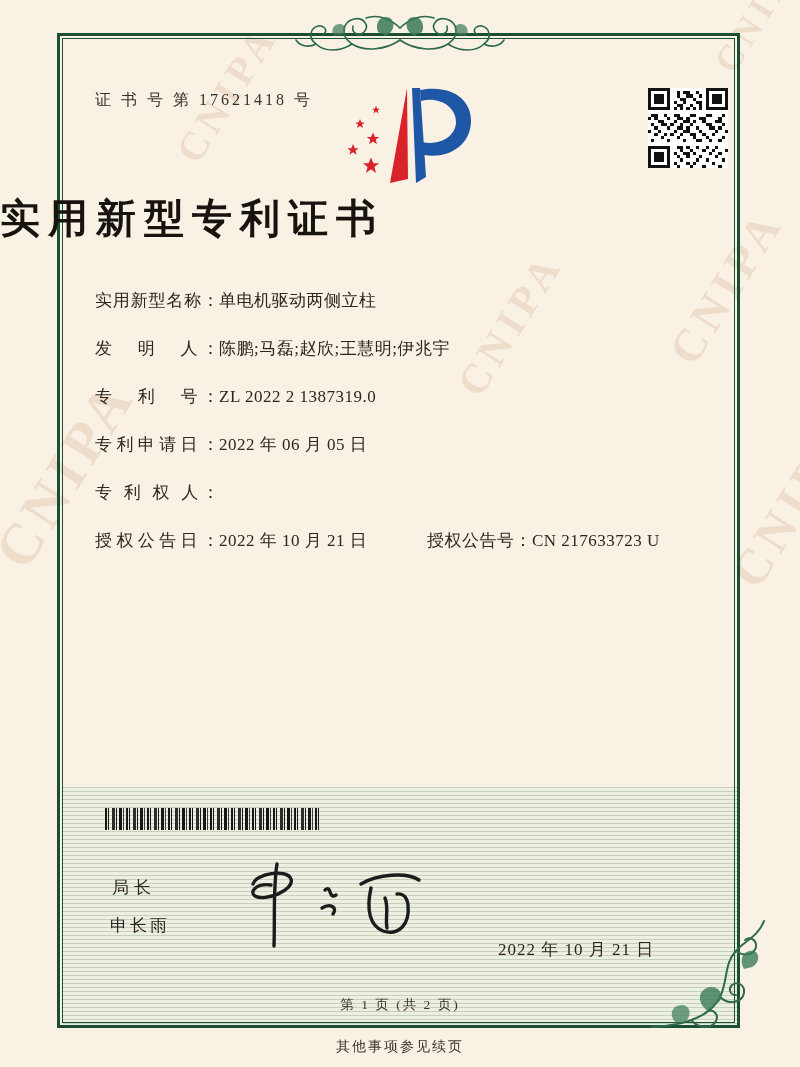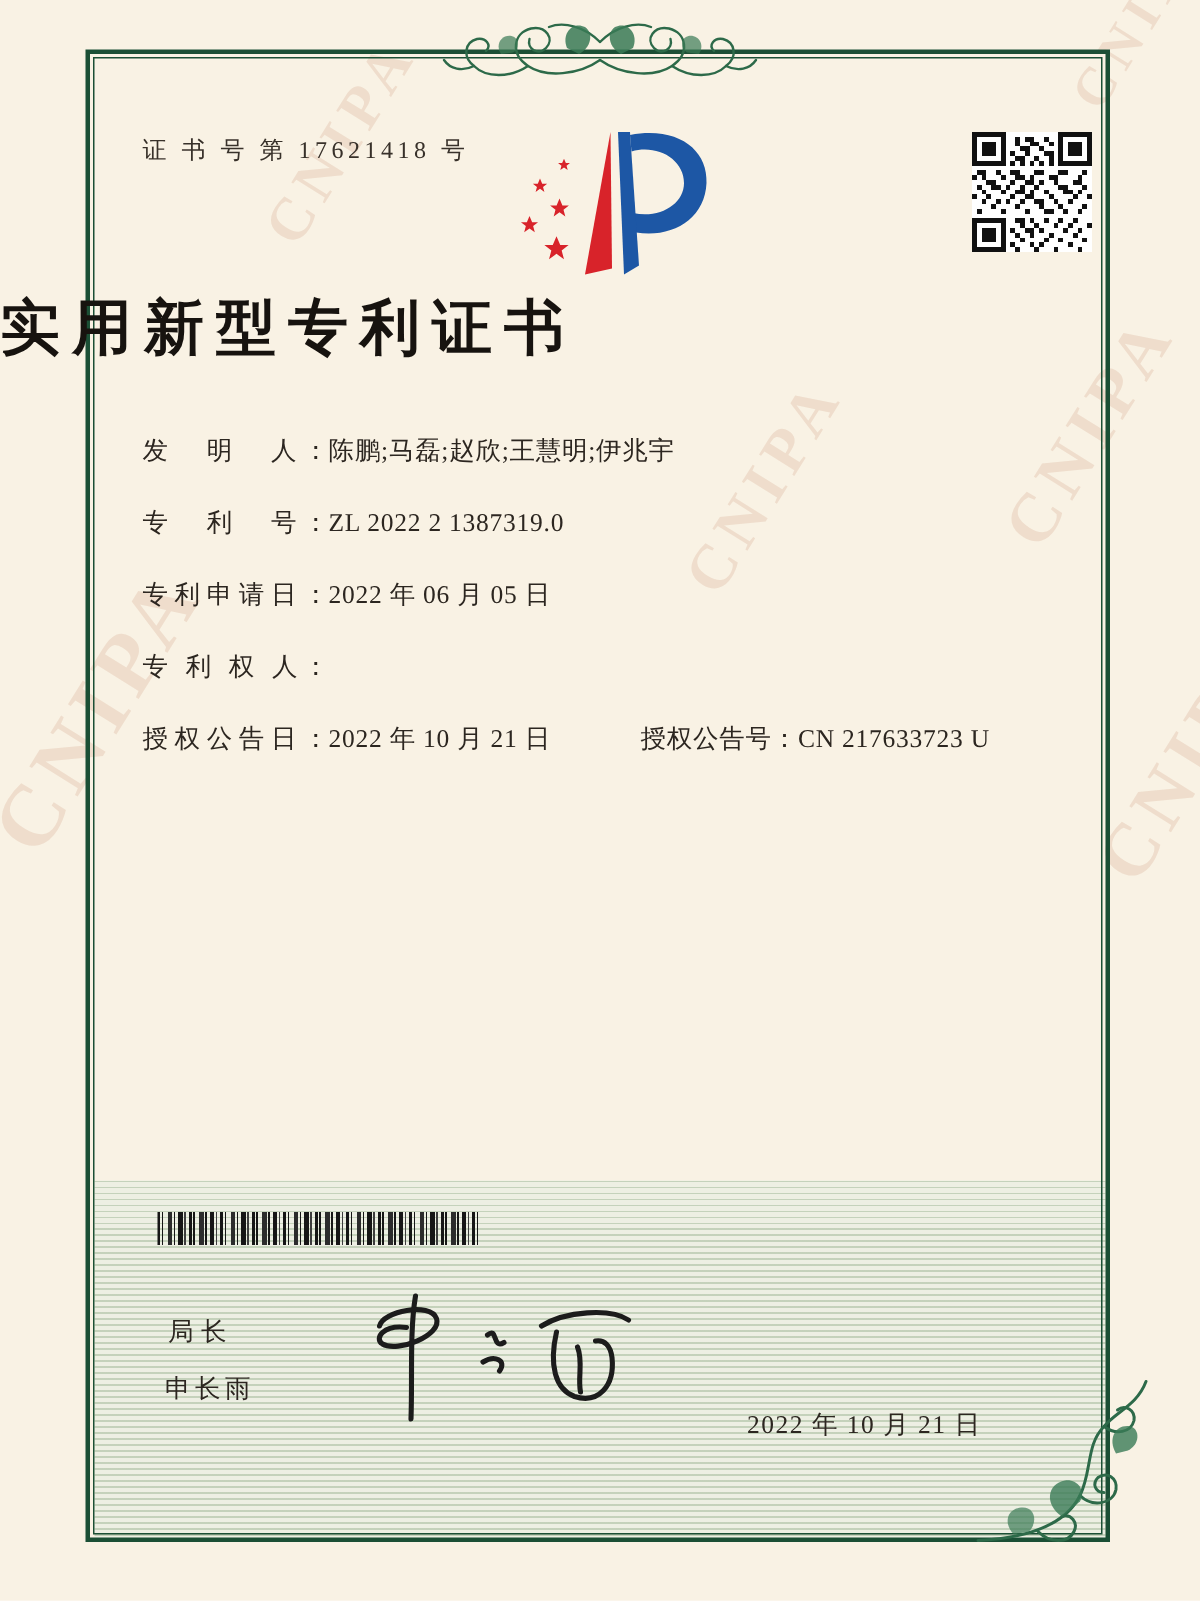--- a/index.html
+++ b/index.html
@@ -255,20 +255,24 @@
           <rect x="13" y="24" width="1" height="1"></rect>
           <rect x="17" y="24" width="1" height="1"></rect>
           <rect x="22" y="24" width="1" height="1"></rect>
       </g>
     </svg>
 
     <div class="title">实用新型专利证书</div>
 
     <div class="fields">
       <div class="row">
+        <span class="lbl">实用新型名称：</span>
+        <span class="val">单电机驱动两侧立柱</span>
+      </div>
+      <div class="row">
         <span class="lbl">发　明　人：</span>
         <span class="val">陈鹏;马磊;赵欣;王慧明;伊兆宇</span>
       </div>
       <div class="row">
         <span class="lbl">专　利　号：</span>
         <span class="val">ZL 2022 2 1387319.0</span>
       </div>
       <div class="row">
         <span class="lbl">专利申请日：</span>
         <span class="val">2022 年 06 月 05 日</span>
@@ -299,15 +303,17 @@
         <path d="M100,40 C107,34 103,50 111,45"></path>
         <path d="M97,58 C105,53 113,57 108,64"></path>
         <path d="M136,34 C152,24 182,22 194,30"></path>
         <path d="M146,38 C141,60 145,76 158,81 C174,86 185,74 183,55 C182,47 178,43 172,44"></path>
         <path d="M160,48 C164,58 160,68 162,78"></path>
       </g>
     </svg>
 
     <div class="sig-date">2022 年 10 月 21 日</div>
 
+    <div class="page-info">第 1 页 (共 2 页)</div>
+    <div class="cont-note">其他事项参见续页</div>
 
   </div>
 </div>
 
 </body></html>

